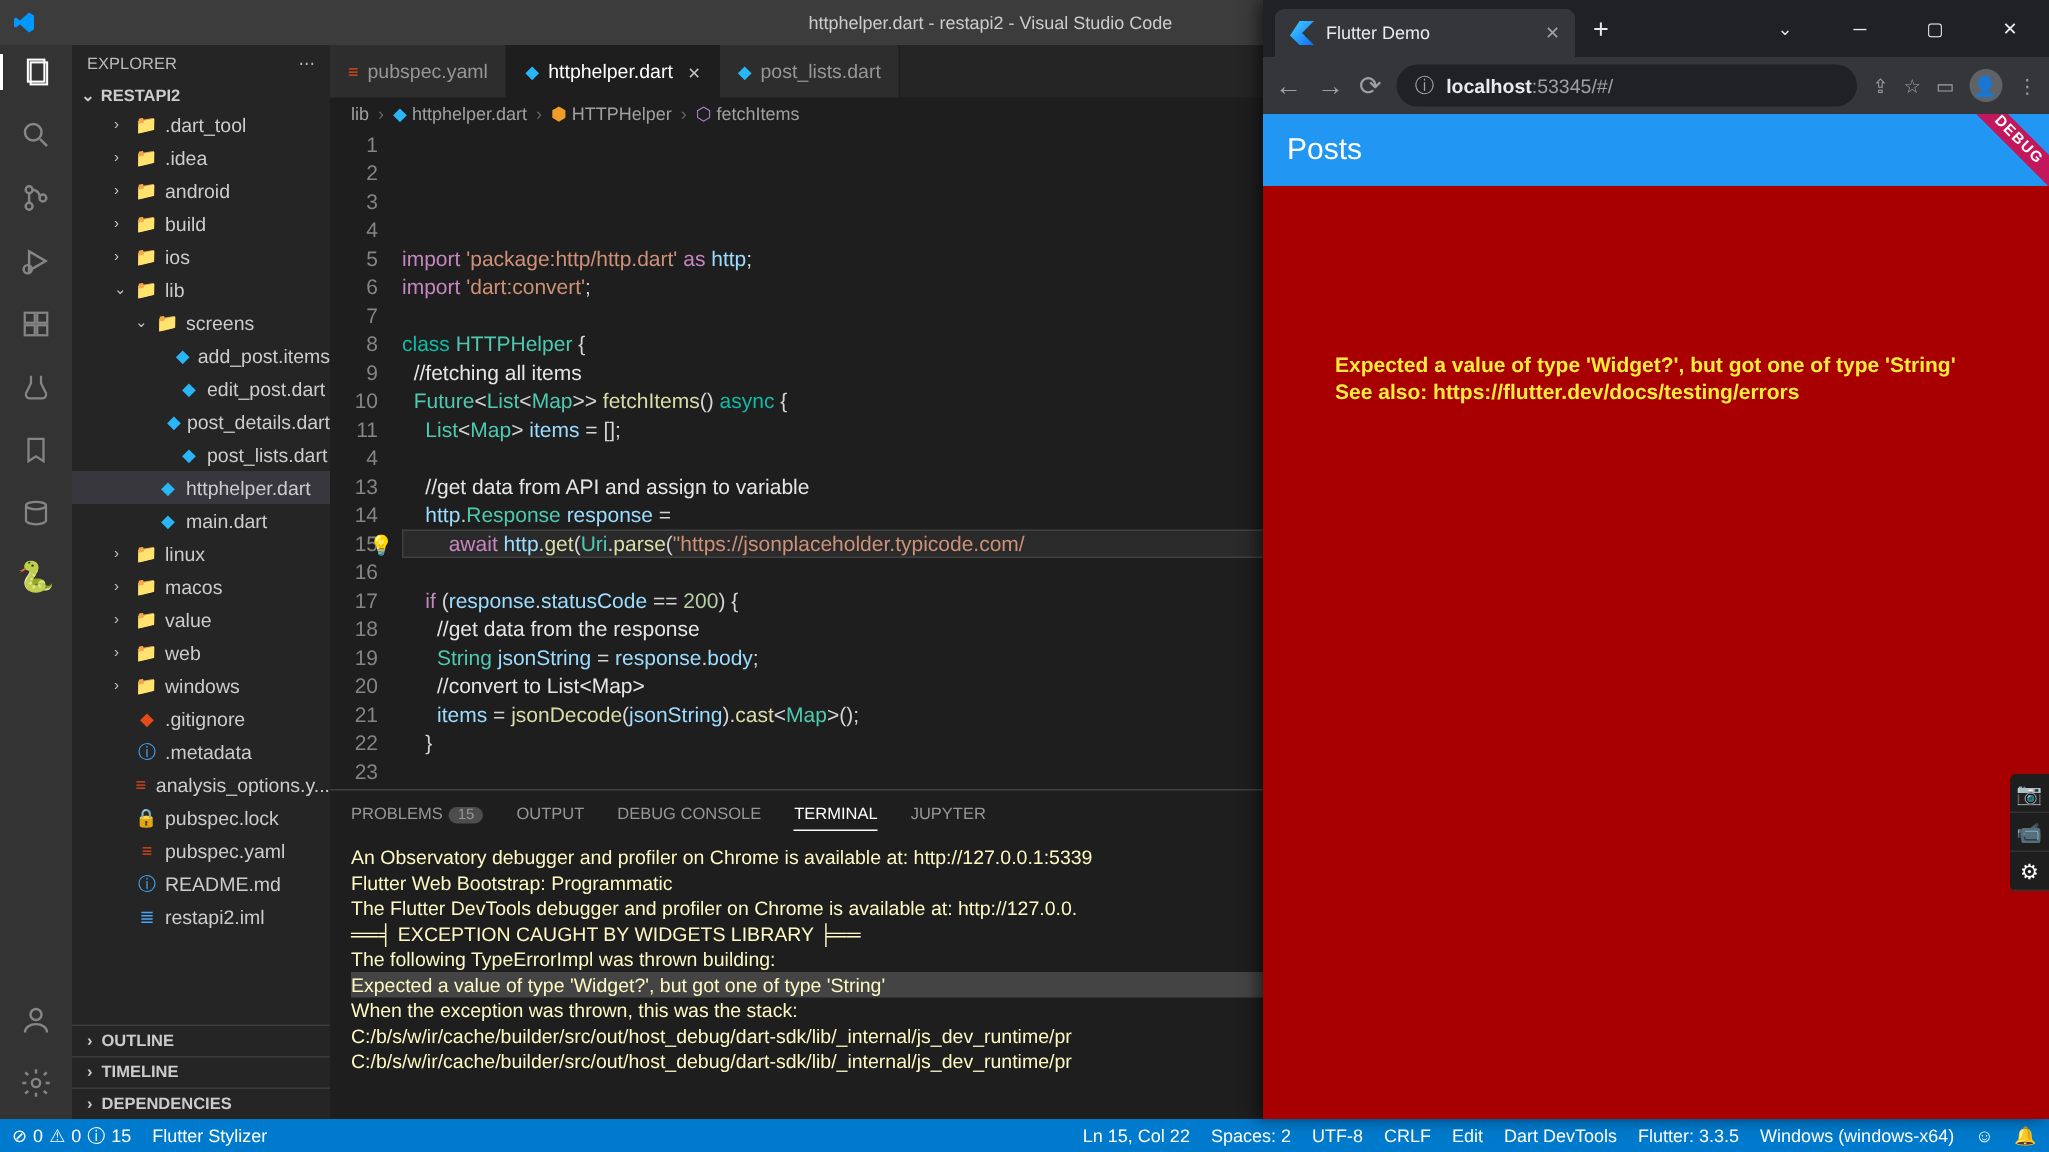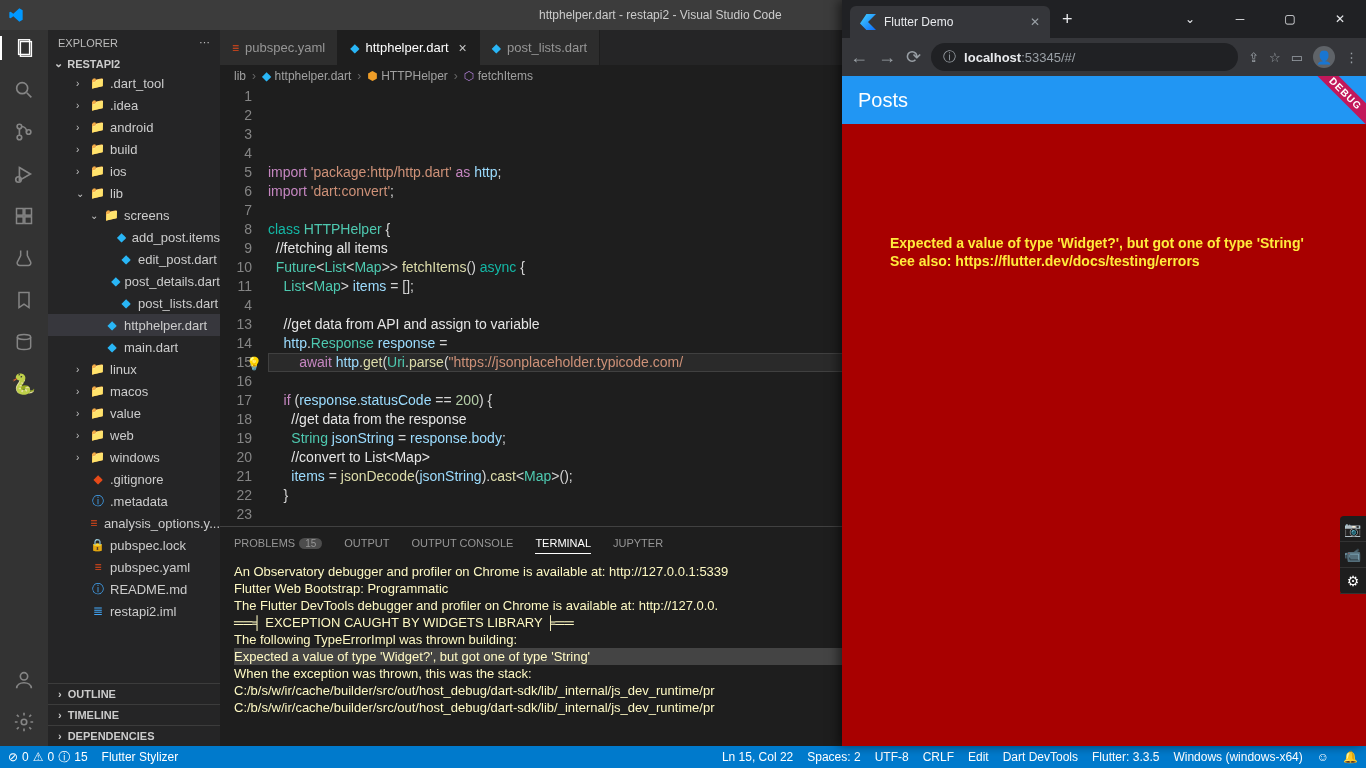--- a/index.html
+++ b/index.html
@@ -355,21 +355,21 @@
         </div>
       <div class="codebody" id="codebody">
         <div class="hl-line"></div>
         <span class="bulb">💡</span>
       <div style="position: relative; z-index: 1;"><span class="kw">import</span> <span class="str">'package:http/http.dart'</span> <span class="kw">as</span> <span class="var">http</span>;</div><div style="position: relative; z-index: 1;"><span class="kw">import</span> <span class="str">'dart:convert'</span>;</div><div style="position: relative; z-index: 1;">&nbsp;</div><div style="position: relative; z-index: 1;"><span class="blue">class</span> <span class="type">HTTPHelper</span> {</div><div style="position: relative; z-index: 1;">  <span class="cmt">//fetching all items</span></div><div style="position: relative; z-index: 1;">  <span class="type">Future</span>&lt;<span class="type">List</span>&lt;<span class="type">Map</span>&gt;&gt; <span class="fn">fetchItems</span>() <span class="blue">async</span> {</div><div style="position: relative; z-index: 1;">    <span class="type">List</span>&lt;<span class="type">Map</span>&gt; <span class="var">items</span> = [];</div><div style="position: relative; z-index: 1;">&nbsp;</div><div style="position: relative; z-index: 1;">    <span class="cmt">//get data from API and assign to variable</span></div><div style="position: relative; z-index: 1;">    <span class="var">http</span>.<span class="type">Response</span> <span class="var">response</span> =</div><div style="position: relative; z-index: 1;">        <span class="kw">await</span> <span class="var">http</span>.<span class="fn">get</span>(<span class="type">Uri</span>.<span class="fn">parse</span>(<span class="str">"https://jsonplaceholder.typicode.com/</span></div><div style="position: relative; z-index: 1;">&nbsp;</div><div style="position: relative; z-index: 1;">    <span class="kw">if</span> (<span class="var">response</span>.<span class="var">statusCode</span> == <span class="num">200</span>) {</div><div style="position: relative; z-index: 1;">      <span class="cmt">//get data from the response</span></div><div style="position: relative; z-index: 1;">      <span class="type">String</span> <span class="var">jsonString</span> = <span class="var">response</span>.<span class="var">body</span>;</div><div style="position: relative; z-index: 1;">      <span class="cmt">//convert to List&lt;Map&gt;</span></div><div style="position: relative; z-index: 1;">      <span class="var">items</span> = <span class="fn">jsonDecode</span>(<span class="var">jsonString</span>).<span class="fn">cast</span>&lt;<span class="type">Map</span>&gt;();</div><div style="position: relative; z-index: 1;">    }</div><div style="position: relative; z-index: 1;">&nbsp;</div><div style="position: relative; z-index: 1;">    <span class="kw">return</span> <span class="var">items</span>;</div></div>
     </div>
     <div class="panel">
       <div class="panel-tabs" id="ptabs">
           <span class="ptab">PROBLEMS<span class="badge">15</span></span>
           <span class="ptab">OUTPUT</span>
-          <span class="ptab">OUTPUT CONSOLE</span>
+          <span class="ptab">DEBUG CONSOLE</span>
           <span class="ptab active">TERMINAL</span>
           <span class="ptab">JUPYTER</span>
         </div>
       <div class="terminal" id="term"><div>An Observatory debugger and profiler on Chrome is available at: http://127.0.0.1:5339</div><div>Flutter Web Bootstrap: Programmatic</div><div>The Flutter DevTools debugger and profiler on Chrome is available at: http://127.0.0.</div><div>══╡ EXCEPTION CAUGHT BY WIDGETS LIBRARY ╞══</div><div>The following TypeErrorImpl was thrown building:</div><div class="err-hl">Expected a value of type 'Widget?', but got one of type 'String'</div><div></div><div>When the exception was thrown, this was the stack:</div><div>C:/b/s/w/ir/cache/builder/src/out/host_debug/dart-sdk/lib/_internal/js_dev_runtime/pr</div><div>C:/b/s/w/ir/cache/builder/src/out/host_debug/dart-sdk/lib/_internal/js_dev_runtime/pr</div></div>
     </div>
   </div>
 </div>
 
 <div class="statusbar">
   <span>⊘ <span>0</span> ⚠ <span>0</span> ⓘ <span>15</span></span>

